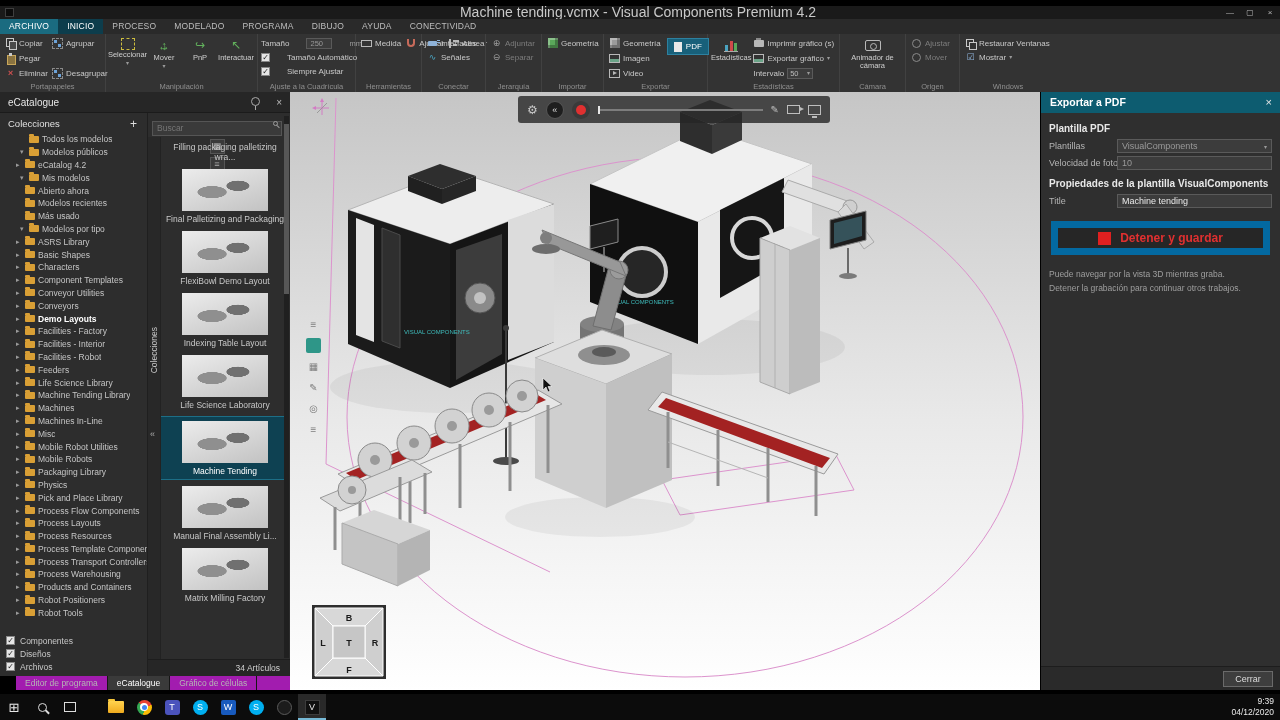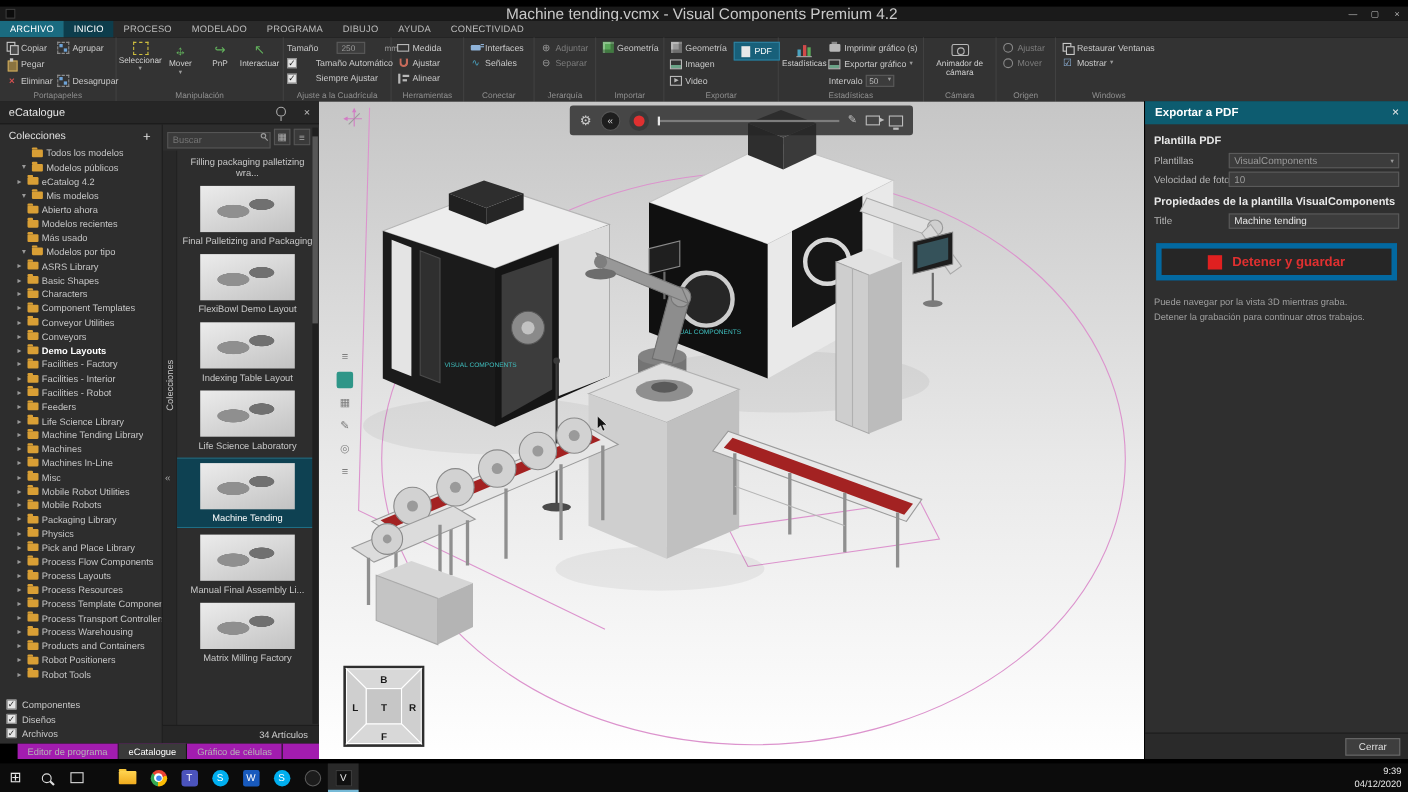--- a/index.html
+++ b/index.html
@@ -85,21 +85,21 @@
   .trow{display:flex;align-items:center;height:12.8px;font-size:8.5px;color:#c6c6c6;white-space:nowrap;overflow:hidden;padding-left:20px;}
   .trow.lvl1{padding-left:16px;}
   .trow.sel .tlabel{color:#fff;font-weight:bold;}
   .tw{width:8px;font-size:7px;color:#9a9a9a;flex:none;}
   .fold{width:10px;height:7px;background:#d99f35;border-radius:1px;position:relative;flex:none;margin:0 3px 0 1px;}
   .fold::before{content:"";position:absolute;top:-2px;left:0;width:5px;height:2px;background:#d99f35;border-radius:1px 1px 0 0;}
   .tlabel{overflow:hidden;}
   .filters{position:absolute;left:0;bottom:3px;width:148px;}
   .frow{display:flex;align-items:center;gap:5px;height:13px;padding-left:6px;font-size:8.5px;color:#c9c9c9;}
   .rescol{position:absolute;left:148px;top:21px;width:142px;bottom:17px;overflow:hidden;}
-  .searchrow{display:flex;align-items:center;gap:3px;padding:4px 8px 4px 4px;}
+  .searchrow{display:flex;align-items:center;gap:3px;padding:4px 8px 4px 4px;flex-direction:column;}
   .searchbox{position:relative;flex:1;height:15px;}
   .searchbox input{width:100%;height:15px;background:#3a3a3a;border:1px solid #555;color:#bbb;font-size:8.5px;padding:0 14px 0 4px;outline:none;}
   .mag{position:absolute;right:4px;top:4px;width:5px;height:5px;border:1px solid #9a9a9a;border-radius:50%;}
   .mag::after{content:"";position:absolute;right:-3px;bottom:-2px;width:4px;height:1px;background:#9a9a9a;transform:rotate(45deg);}
   .vbtn{width:15px;height:15px;background:#3a3a3a;border:1px solid #555;color:#aaa;font-size:9px;display:flex;align-items:center;justify-content:center;}
   .sidestrip{position:absolute;left:0;top:24px;bottom:0;width:13px;background:#282828;border-right:1px solid #222;}
   .sidestrip .vt{position:absolute;left:1px;top:190px;writing-mode:vertical-rl;transform:rotate(180deg);font-size:8.5px;color:#c9c9c9;}
   .sidestrip .clps{position:absolute;left:2px;top:292px;font-size:9px;color:#aaa;}
   .results{position:absolute;left:13px;right:6px;top:24px;bottom:0;overflow:hidden;padding-top:2px;}
   .ritem{margin:0 auto 7px auto;width:128px;text-align:center;}
@@ -142,21 +142,21 @@
   .rpanel{position:absolute;left:1040px;top:92px;width:240px;height:598px;background:#2f2f2f;border-left:1px solid #000;}
   .rp-header{height:21px;background:#0d5c70;color:#fff;font-size:10.5px;font-weight:bold;line-height:21px;padding-left:9px;position:relative;}
   .rp-close{position:absolute;right:8px;top:0;font-weight:normal;font-size:11px;color:#e8e8e8;}
   .rp-body{padding:7px 8px;}
   .rp-sec{font-size:10px;font-weight:bold;color:#e8e8e8;margin:3px 0 5px 0;}
   .rp-row{display:flex;align-items:center;margin:3px 0;font-size:9px;color:#b5b5b5;}
   .rp-row .lab{width:68px;flex:none;white-space:nowrap;overflow:hidden;}
   .rp-input{flex:1;height:14px;background:#3c3c3c;border:1px solid #5a5a5a;color:#9a9a9a;font-size:9px;display:flex;align-items:center;justify-content:space-between;padding:0 4px;}
   .rp-input.light{color:#e8e8e8;}
   .rp-input .arr{font-size:6px;color:#9a9a9a;}
-  .stopbtn{margin:13px 2px 0 2px;height:34px;border:5px solid #0369a1;background:#262626;display:flex;align-items:center;justify-content:center;gap:9px;}
+  .stopbtn{margin:13px 2px 0 2px;height:34px;border:7px solid #0369a1;background:#262626;display:flex;align-items:center;justify-content:center;gap:9px;}
   .stopbtn i{width:13px;height:13px;background:#e02020;}
   .stopbtn span{color:#e03030;font-size:12px;font-weight:bold;}
   .hints{margin-top:12px;font-size:8.5px;color:#9f9f9f;line-height:1.7;}
   .rp-footer{position:absolute;left:0;right:0;bottom:0;height:24px;background:#2a2a2a;border-top:1px solid #1d1d1d;}
   .closebtn{position:absolute;right:7px;top:4px;width:50px;height:16px;background:#3e3e3e;border:1px solid #6a6a6a;color:#ddd;font-size:9px;text-align:center;line-height:14px;}
 
   
   .taskbar{position:absolute;left:0;top:694px;width:1280px;height:26px;background:#0c0c0c;display:flex;align-items:center;}
   .ticon{width:28px;height:26px;display:flex;align-items:center;justify-content:center;flex:none;}
   .ticon.active{background:rgba(255,255,255,.12);box-shadow:inset 0 -2px 0 #76b9d6;}
@@ -275,21 +275,21 @@
           </div>
         <div class="srow">
             <span class="cbx">✓</span>
             <span>Siempre Ajustar</span>
           </div>
       </div>
       <div class="rg-label">Ajuste a la Cuadrícula</div>
     </div>
 
     <div class="rgroup" style="width:66px">
-      <div class="rbody" style="flex-direction:column">
+      <div class="rbody" style="flex-direction:row">
         <div class="sbtn">
             <i class="mi">
               <i class="mi-ruler"></i>
             </i>
             <span>Medida</span>
           </div>
         <div class="sbtn">
             <i class="mi">
               <i class="mi-magnet"></i>
             </i>

